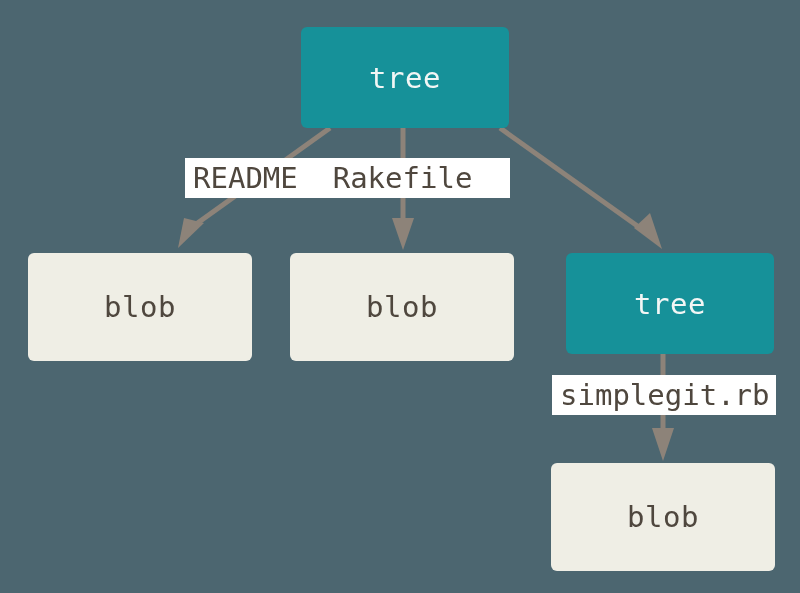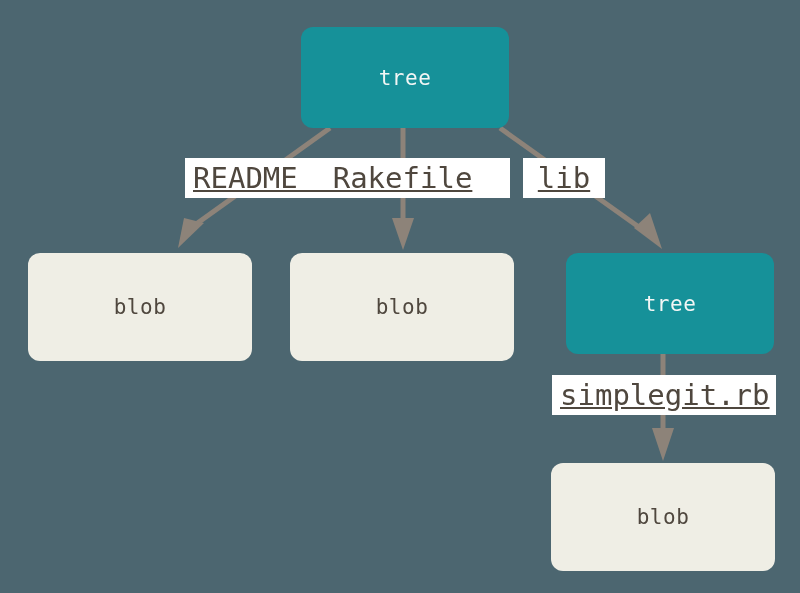--- a/index.html
+++ b/index.html
@@ -25,23 +25,23 @@
     top: 0;
     width: 800px;
     height: 593px;
     overflow: visible;
   }
   .node {
     position: absolute;
     display: flex;
     align-items: center;
     justify-content: center;
-    border-radius: 12px;
+    border-radius: 6px;
     box-sizing: border-box;
-    font-size: 21px;
+    font-size: 29px;
     letter-spacing: 0.5px;
     user-select: none;
   }
   .node.tree {
     background: #169199;
     color: #f2f6f5;
   }
   .node.blob {
     background: #efeee5;
     color: #4f473e;
@@ -50,21 +50,20 @@
   .edge-label {
     position: absolute;
     background: #ffffff;
     color: #4f473e;
     font-size: 29px;
     line-height: 1;
     padding: 6px 8px 8px 8px;
     white-space: pre;
     box-sizing: border-box;
     user-select: none;
-    text-decoration: underline;
   }
 </style>
 </head>
 <body>
 
 <div id="diagram">
 
   <svg class="edges" viewBox="0 0 800 593" xmlns="http://www.w3.org/2000/svg">
 
     <g>
@@ -103,17 +102,16 @@
   <div class="node tree" style="left:566px; top:253px; width:208px; height:101px;">
     <span>tree</span>
   </div>
 
   <div class="node blob" style="left:551px; top:463px; width:224px; height:108px;">
     <span>blob</span>
   </div>
 
   <div class="edge-label" style="left:185px; top:158px; width:325px; height:40px;">README  Rakefile</div>
 
-  <div class="edge-label" style="left:523px; top:158px; width:82px; height:40px; text-align:center;">lib</div>
 
   <div class="edge-label" style="left:552px; top:375px; width:224px; height:40px; text-align:left;">simplegit.rb</div>
 
 </div>
 
 </body></html>

